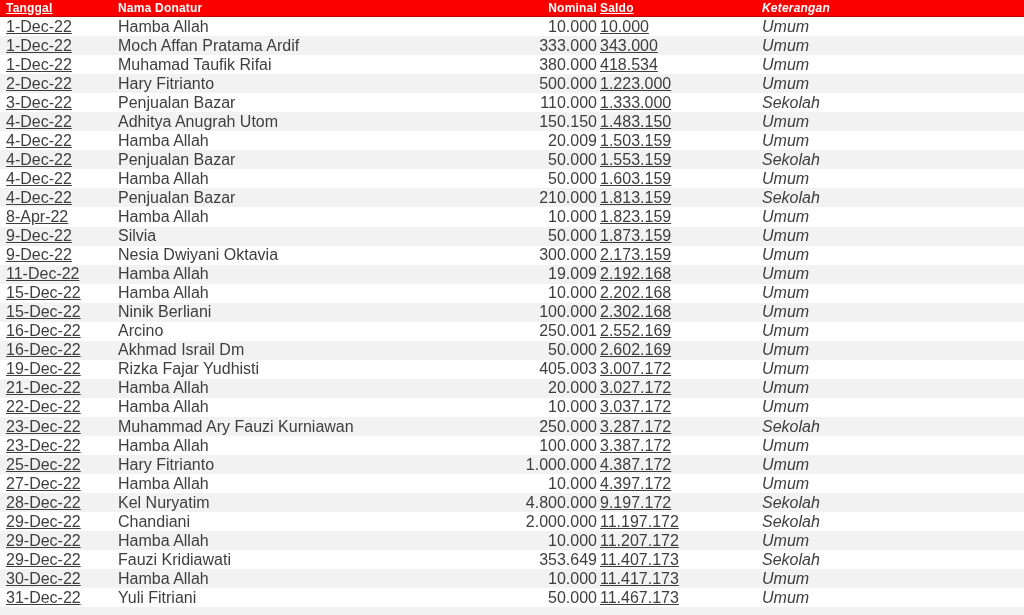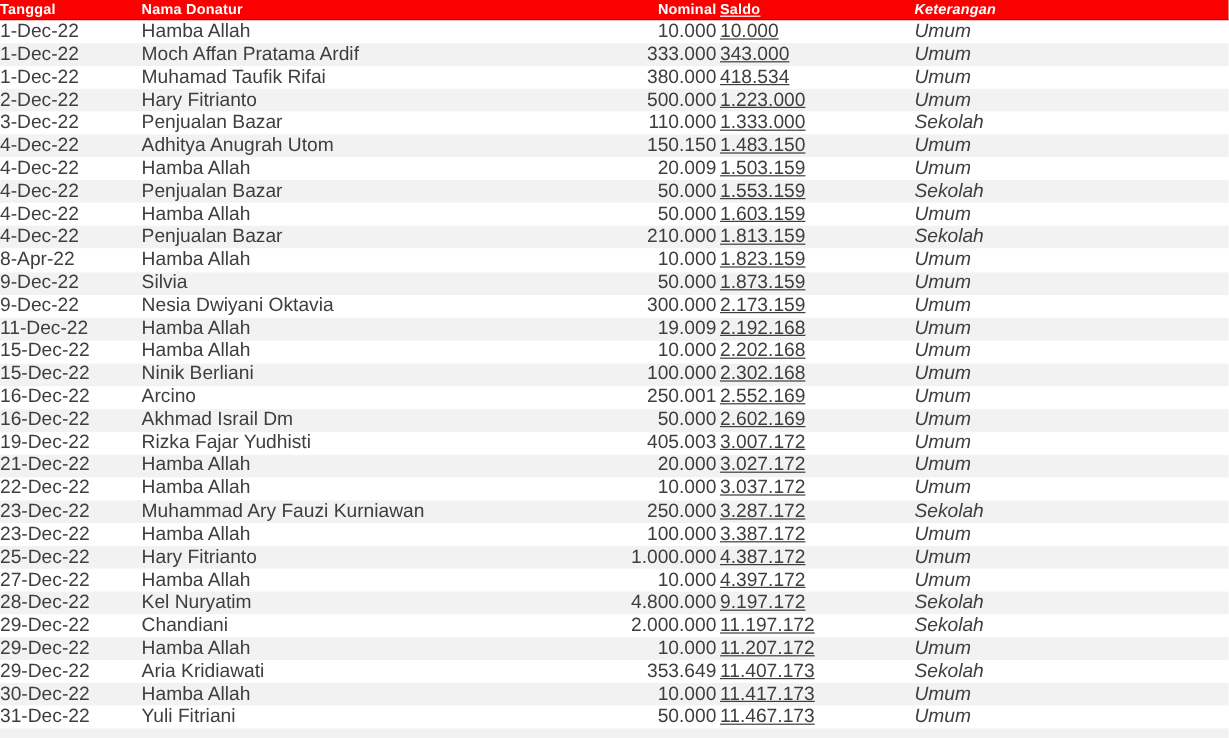--- a/index.html
+++ b/index.html
@@ -24,21 +24,21 @@
   .row{
     display:flex;align-items:center;
     height:19.06px;flex:0 0 19.06px;
     background:#ffffff;
     color:var(--text,#3e3e3e);
     font-size:16px;
   }
   .row.alt{background:var(--row-alt-bg,#f2f2f2);}
   .filler{flex:1 1 auto;background:var(--row-alt-bg,#f2f2f2);}
   .cell{box-sizing:border-box;white-space:nowrap;overflow:hidden;}
-  .col-tanggal{width:113px;padding-left:0;}
+  .col-tanggal{width:113px;padding-left:6px;text-decoration:underline;}
   .col-nama{width:330px;padding-left:5px;}
   .col-nominal{width:157px;text-align:right;padding-right:3px;}
   .col-saldo{width:152px;text-align:left;padding-right:5px;text-decoration:underline;}
   .col-keterangan{flex:1;padding-left:10px;font-style:italic;}
 </style>
 </head>
 <body>
 
 <div id="screen" style="--header-bg: #fb0000; --header-border: #c40000; --header-text: #ffffff; --row-alt-bg: #f2f2f2; --text: #3e3e3e;">
   <div class="table">
@@ -212,21 +212,21 @@
           <div class="cell col-saldo">11.197.172</div>
           <div class="cell col-keterangan">Sekolah</div>
         </div><div class="row alt">
           <div class="cell col-tanggal">29-Dec-22</div>
           <div class="cell col-nama">Hamba Allah</div>
           <div class="cell col-nominal">10.000</div>
           <div class="cell col-saldo">11.207.172</div>
           <div class="cell col-keterangan">Umum</div>
         </div><div class="row">
           <div class="cell col-tanggal">29-Dec-22</div>
-          <div class="cell col-nama">Aria Kridiawati</div>
+          <div class="cell col-nama">Fauzi Kridiawati</div>
           <div class="cell col-nominal">353.649</div>
           <div class="cell col-saldo">11.407.173</div>
           <div class="cell col-keterangan">Sekolah</div>
         </div><div class="row alt">
           <div class="cell col-tanggal">30-Dec-22</div>
           <div class="cell col-nama">Hamba Allah</div>
           <div class="cell col-nominal">10.000</div>
           <div class="cell col-saldo">11.417.173</div>
           <div class="cell col-keterangan">Umum</div>
         </div><div class="row">

